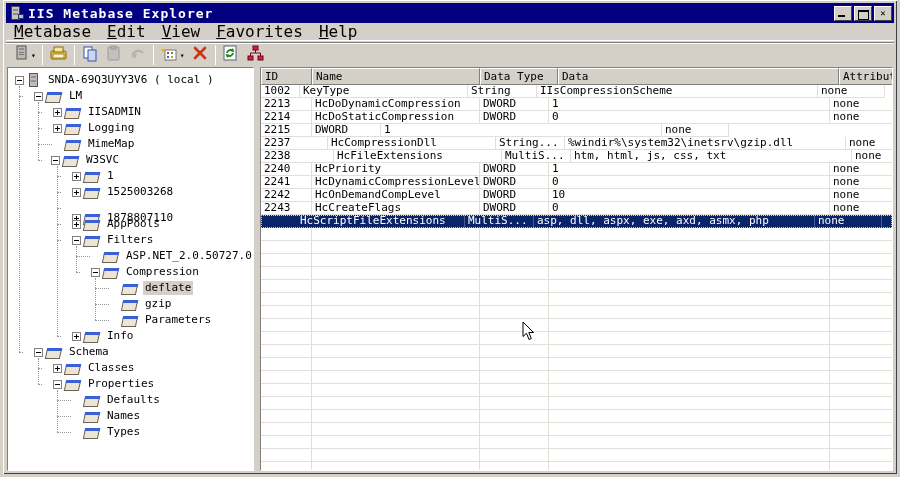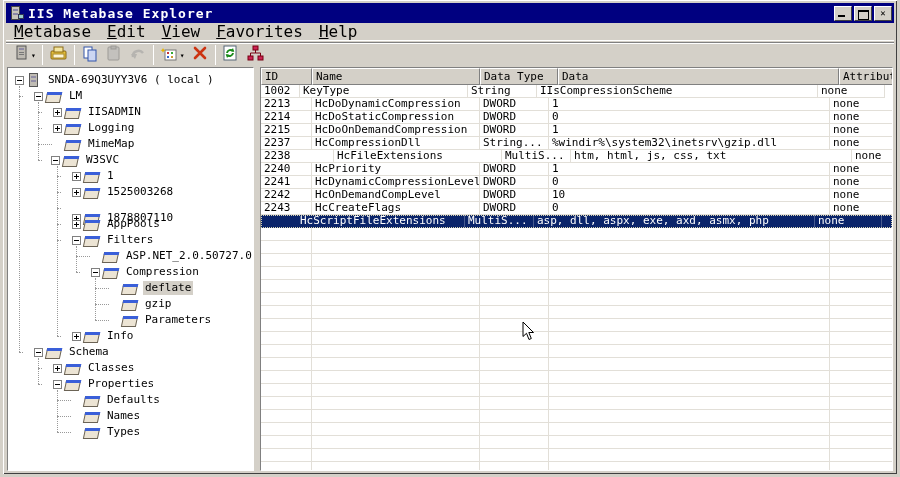--- a/index.html
+++ b/index.html
@@ -427,27 +427,26 @@
         </div>
         <div class="t-row">
           <div class="t-cell" style="width: 51px;">2214</div>
           <div class="t-cell" style="width: 168px;">HcDoStaticCompression</div>
           <div class="t-cell" style="width: 69px;">DWORD</div>
           <div class="t-cell" style="width: 281px;">0</div>
           <div class="t-cell" style="width: 67px;">none</div>
         </div>
         <div class="t-row">
           <div class="t-cell" style="width: 51px;">2215</div>
-          <div class="t-cell" style="width: 168px;">HcDoOnDemandCompression</div>
           <div class="t-cell" style="width: 69px;">DWORD</div>
           <div class="t-cell" style="width: 281px;">1</div>
           <div class="t-cell" style="width: 67px;">none</div>
         </div>
         <div class="t-row">
-          <div class="t-cell" style="width: 51px;">2237</div>
+          <div class="t-cell" style="width: 67px;">2237</div>
           <div class="t-cell" style="width: 168px;">HcCompressionDll</div>
           <div class="t-cell" style="width: 69px;">String...</div>
           <div class="t-cell" style="width: 281px;">%windir%\system32\inetsrv\gzip.dll</div>
           <div class="t-cell" style="width: 67px;">none</div>
         </div>
         <div class="t-row">
           <div class="t-cell" style="width: 73px;">2238</div>
           <div class="t-cell" style="width: 168px;">HcFileExtensions</div>
           <div class="t-cell" style="width: 69px;">MultiS...</div>
           <div class="t-cell" style="width: 281px;">htm, html, js, css, txt</div>

